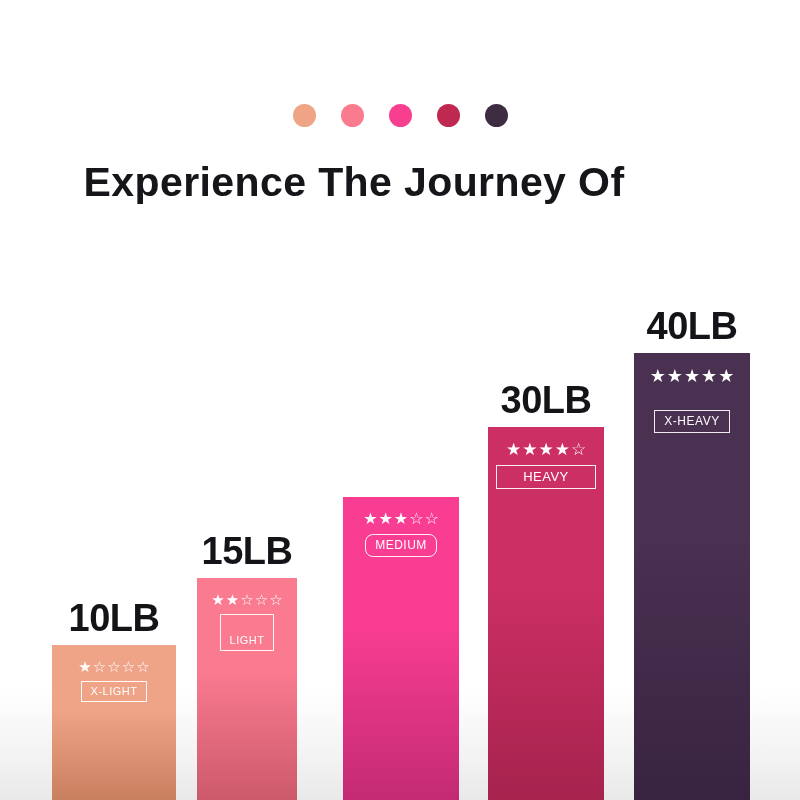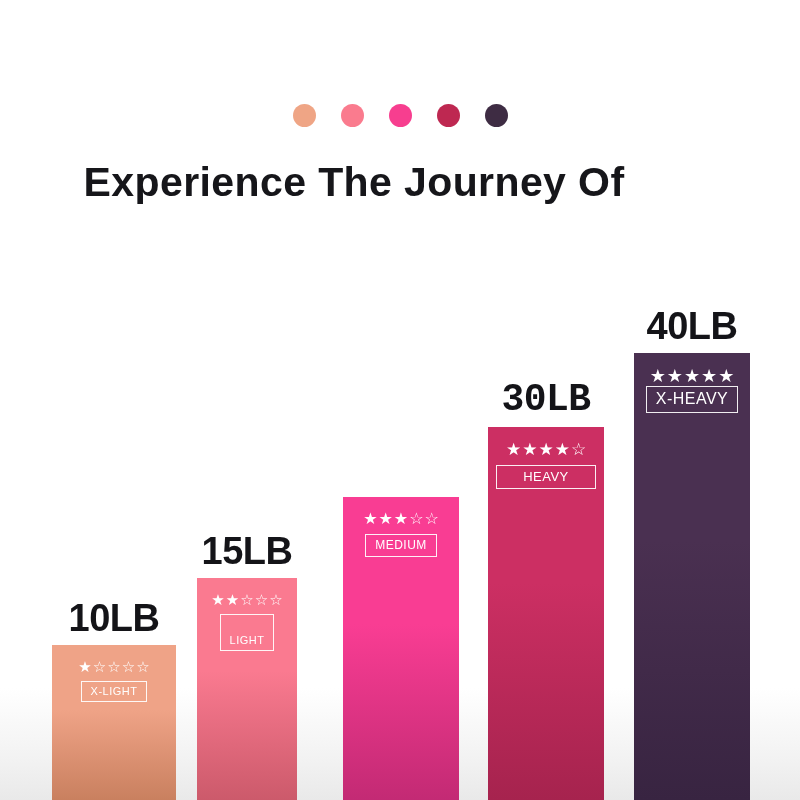--- a/index.html
+++ b/index.html
@@ -171,26 +171,26 @@
       <div class="bar-group" style="left: 343px; width: 116px; height: 363px;">
         <div class="bar" style="height: 303px; background: linear-gradient(rgb(249, 61, 147) 0%, rgb(249, 61, 147) 42%, rgb(195, 42, 116) 100%);">
           <div class="bar-inner" style="padding-top: 14px;">
             <div class="stars" style="font-size: 16px;">
               <span class="star">★</span>
               <span class="star">★</span>
               <span class="star">★</span>
               <span class="star">☆</span>
               <span class="star">☆</span>
             </div>
-            <div class="tag" style="font-size: 12px; margin-top: 7px; padding: 3px 9px 4px; letter-spacing: 0.5px;">MEDIUM</div>
+            <div class="tag" style="font-size: 12px; margin-top: 7px; padding: 3px 9px 4px; letter-spacing: 0.5px; border-radius: 8px;">MEDIUM</div>
           </div>
         </div>
       </div>
       <div class="bar-group" style="left: 488px; width: 116px; height: 433px;">
-        <div class="bar-label" style="bottom: 381px; font-family: Liberation Mono, monospace;">30LB</div>
+        <div class="bar-label" style="bottom: 381px;">30LB</div>
         <div class="bar" style="height: 373px; background: linear-gradient(rgb(204, 47, 99) 0%, rgb(204, 47, 99) 42%, rgb(166, 35, 78) 100%);">
           <div class="bar-inner" style="padding-top: 14px;">
             <div class="stars" style="font-size: 17px;">
               <span class="star">★</span>
               <span class="star">★</span>
               <span class="star">★</span>
               <span class="star">★</span>
               <span class="star">☆</span>
             </div>
             <div class="tag" style="font-size: 13px; margin-top: 7px; padding: 3px 26px 4px; letter-spacing: 0.5px;">HEAVY</div>
@@ -201,19 +201,19 @@
         <div class="bar-label" style="bottom: 455px;">40LB</div>
         <div class="bar" style="height: 447px; background: linear-gradient(rgb(74, 48, 81) 0%, rgb(74, 48, 81) 42%, rgb(56, 36, 65) 100%);">
           <div class="bar-inner" style="padding-top: 14px;">
             <div class="stars" style="font-size: 18px;">
               <span class="star">★</span>
               <span class="star">★</span>
               <span class="star">★</span>
               <span class="star">★</span>
               <span class="star">★</span>
             </div>
-            <div class="tag" style="font-size: 16px; margin-top: 1px; padding: 3px 9px 4px; letter-spacing: 0.5px;">X-HEAVY</div>
+            <div class="tag" style="font-size: 12px; margin-top: 25px; padding: 3px 9px 4px; letter-spacing: 0.5px;">X-HEAVY</div>
           </div>
         </div>
       </div>
     </div>
 
 </div>
 
 </body></html>

